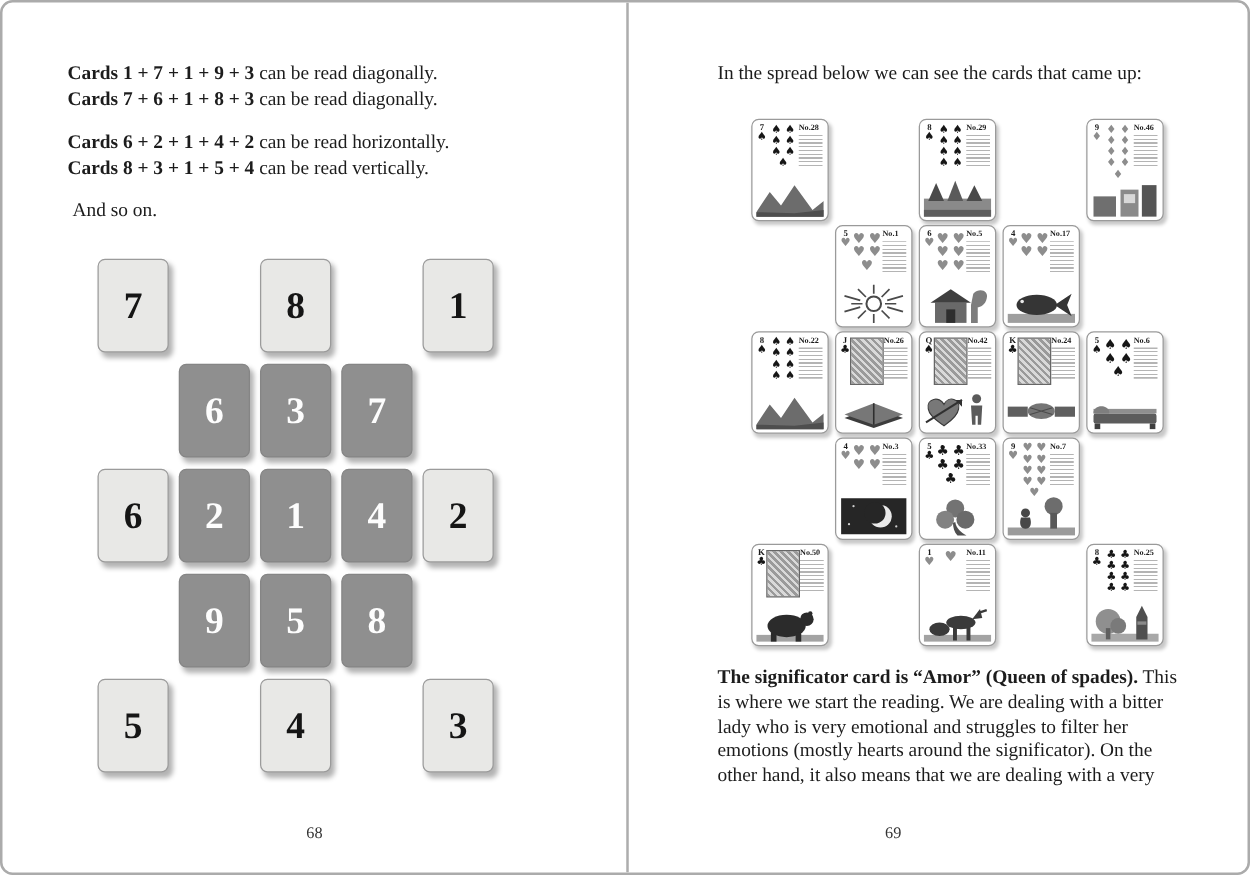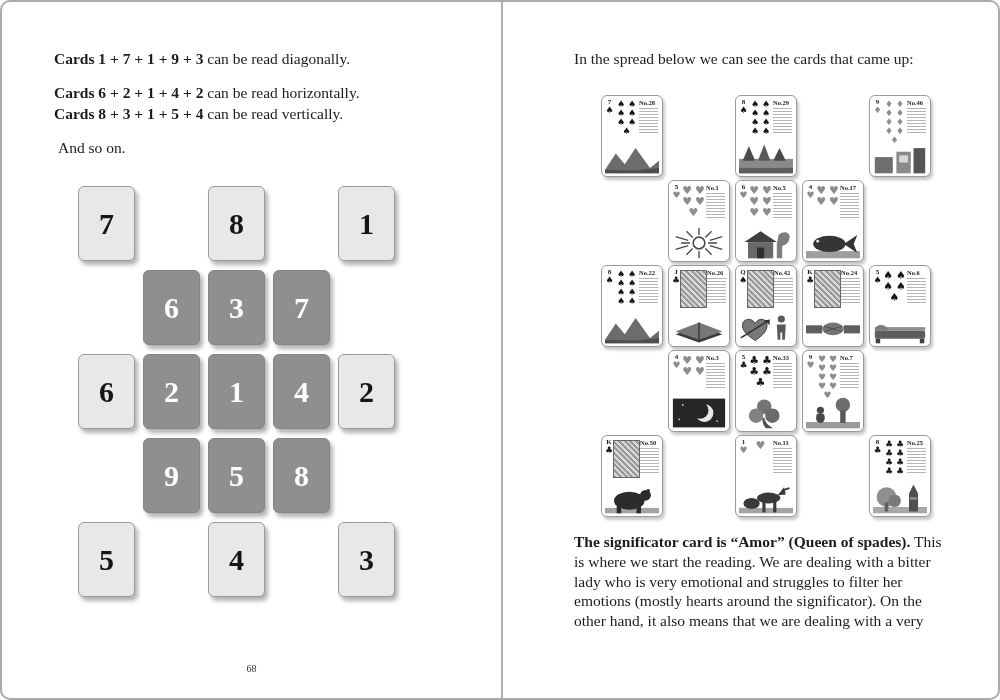--- a/index.html
+++ b/index.html
@@ -33,31 +33,32 @@
   .court{width:25px;height:36px;border:1px solid #666;
          background:repeating-linear-gradient(45deg,#9a9a9a 0 2px,#d9d9d9 2px 4px);}
   .side{width:20px;flex:none;}
   .no{font-size:6.5px;line-height:7px;font-weight:bold;white-space:nowrap;}
   .microtext{margin-top:2px;height:25px;width:19px;
              background:repeating-linear-gradient(to bottom,#b4b4b4 0 1px,transparent 1px 3px);}
   .illus{flex:none;height:32px;margin-top:auto;}
   .illus svg{width:100%;height:100%;display:block;}
   
   .sig{width:372px;margin:15px 0 0 0;font-size:15.5px;line-height:19.8px;}
-  .pagenum{position:absolute;bottom:24px;left:0;width:100%;text-align:center;font-size:10px;color:#333;}
+  .pagenum{position:absolute;bottom:24px;left:0;width:100%;text-align:center;font-size:13px;color:#333;}
   .page.right .pagenum{left:-36px;}
 </style>
 </head>
 <body>
 
 <div class="frame">
 
   <div class="page left">
     <div class="rulegroup" id="rules-a">
         <div class="rule"><b>Cards 1 + 7 + 1 + 9 + 3</b><span> can be read diagonally.</span></div>
+        <div class="rule"><b>Cards 7 + 6 + 1 + 8 + 3</b><span> can be read diagonally.</span></div>
       </div>
     <div class="rulegroup" id="rules-b">
         <div class="rule"><b>Cards 6 + 2 + 1 + 4 + 2</b><span> can be read horizontally.</span></div>
         <div class="rule"><b>Cards 8 + 3 + 1 + 5 + 4</b><span> can be read vertically.</span></div>
       </div>
     <p class="outro">And so on.</p>
     <div class="diagram" id="diagram">
         <div class="dcard light" style="grid-area: 1 / 1;">
           <span>7</span>
         </div>
@@ -541,15 +542,16 @@
               <path d="M40 32 L40 12 L45 2 L50 12 L50 32 Z" fill="#4f4f4f"></path>
               <rect x="41" y="16" width="8" height="3" fill="#8a8a8a"></rect>
             </svg>
           </div>
         </div>
       </div>
     <p class="sig">
       <b>The significator card is “Amor” (Queen of spades).</b>
       <span>This is where we start the reading. We are dealing with a bitter lady who is very emotional and struggles to filter her emotions (mostly hearts around the significator). On the other hand, it also means that we are dealing with a very</span>
     </p>
+    <div class="pagenum">69</div>
   </div>
 
 </div>
 
 </body></html>

